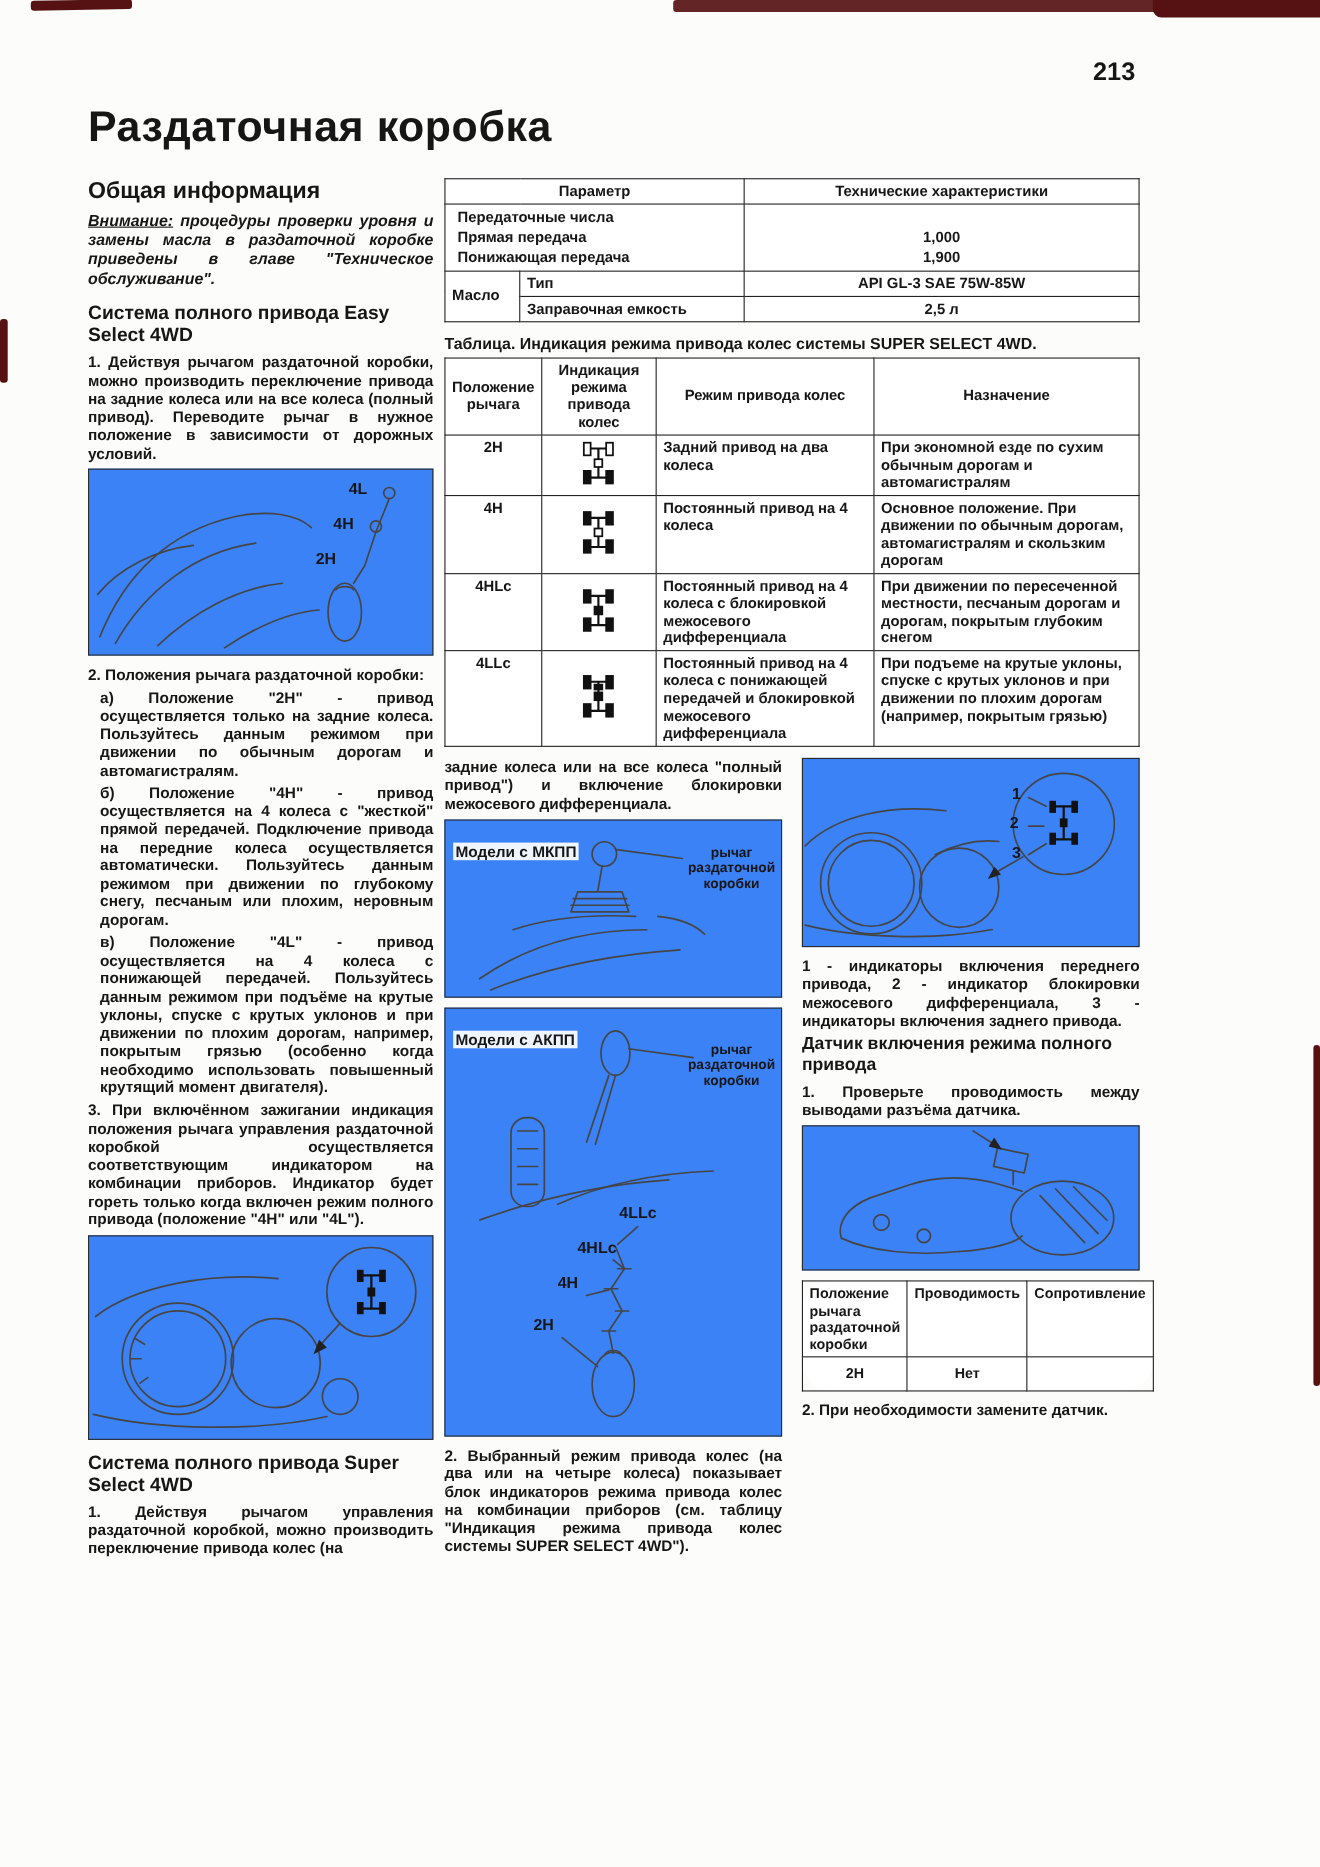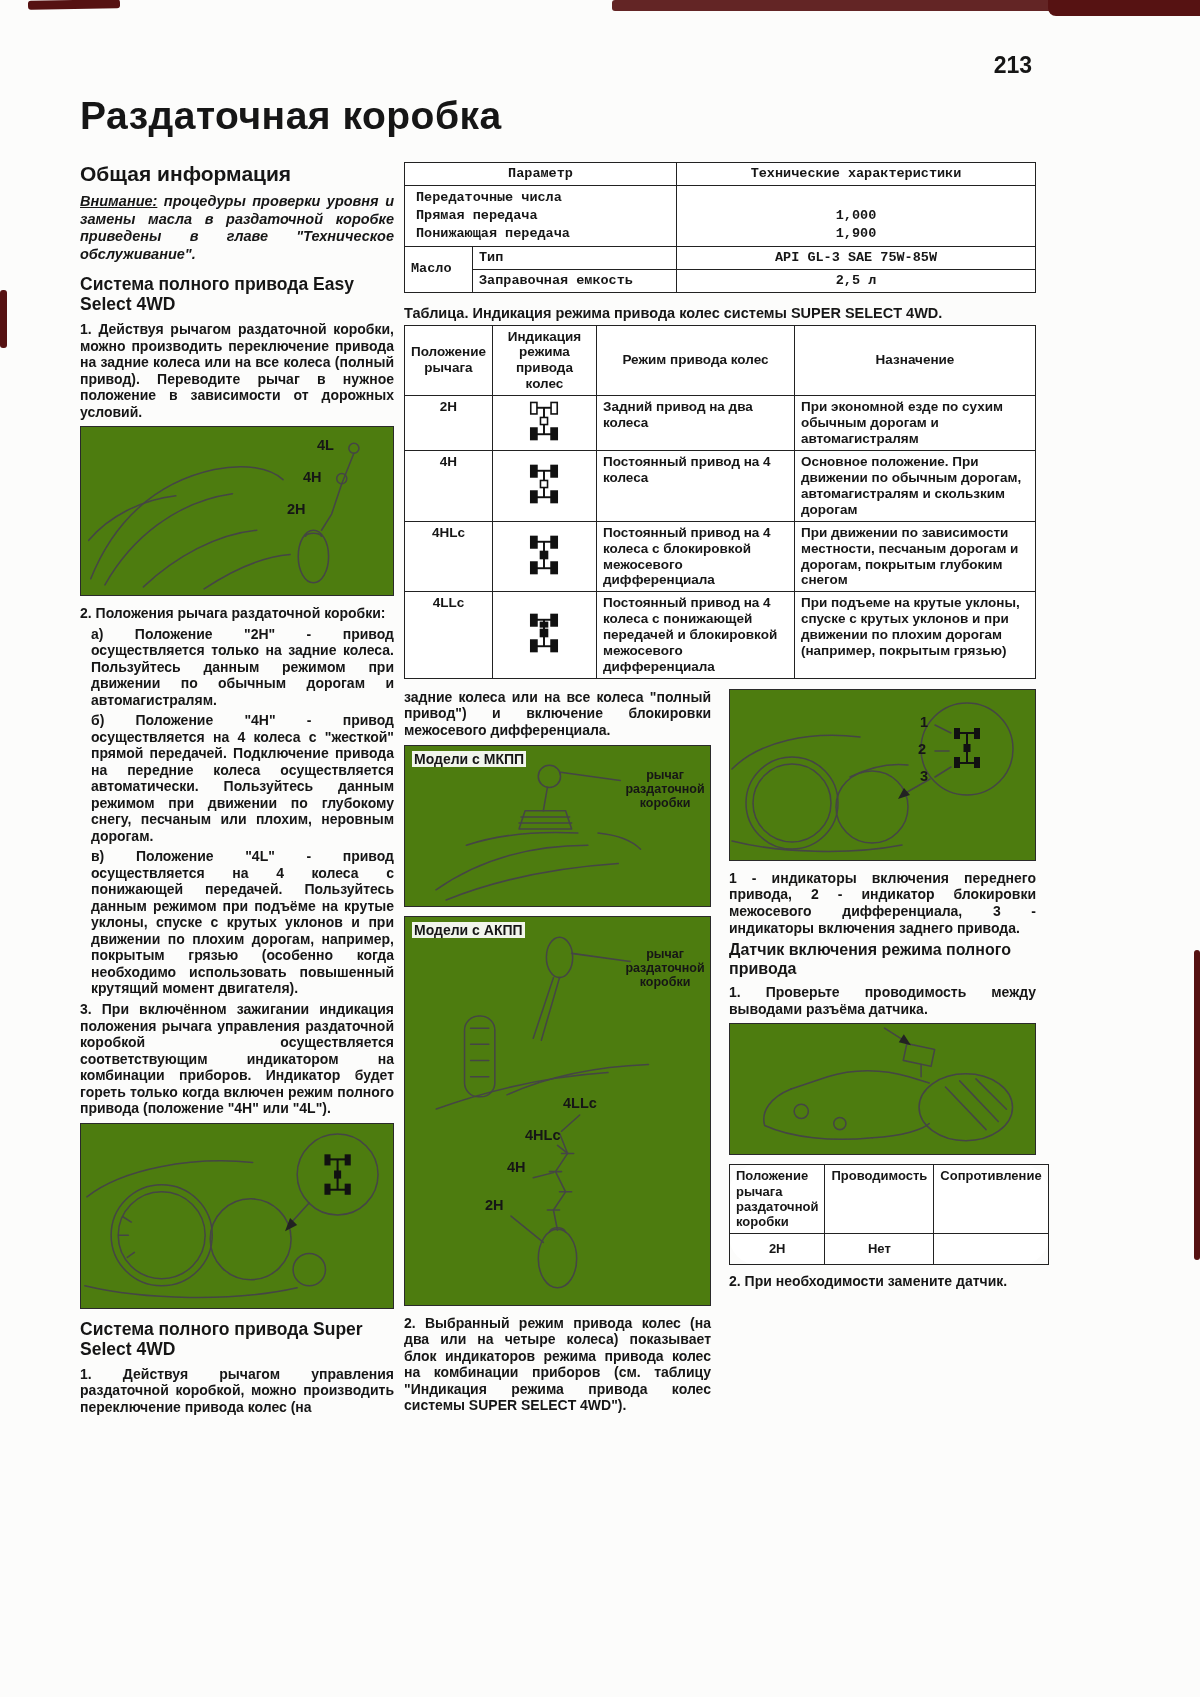--- a/index.html
+++ b/index.html
@@ -22,41 +22,41 @@
   .h-lg{font-size:21px;font-weight:bold;margin:0 0 7px;}
   .h-md{font-size:17.5px;font-weight:bold;margin:10px 0 6px;line-height:1.18;}
   .h-xl{font-size:20.5px;font-weight:bold;line-height:1.2;margin:12px 0 8px;}
   .h-sm{font-size:16px;font-weight:bold;line-height:1.2;margin:2px 0 6px;}
 
   p.body{font-size:14px;font-weight:bold;line-height:1.18;text-align:justify;margin:0 0 4px;}
   p.body.sub{padding-left:11px;}
   p.note{font-size:14.5px;font-style:italic;font-weight:bold;line-height:1.22;text-align:justify;margin:0 0 10px;}
   .note-label{text-decoration:underline;}
 
-  .fig{position:relative;border:1.6px solid #2a2a2a;background:#4d7c0f;margin:6px 0 9px;text-decoration:underline;}
+  .fig{position:relative;border:1.6px solid #2a2a2a;background:#3b82f6;margin:6px 0 9px;text-decoration:underline;}
   .fig svg{display:block;width:100%;height:100%;}
   .fig-shift{height:168px;}
   .fig-cluster1{height:184px;}
   .fig-mt{height:160px;}
   .fig-at{height:388px;}
   .fig-cluster2{height:170px;margin-top:0;}
   .fig-sensor{height:130px;}
 
   .sk path,.sk polyline,.sk line,.sk circle,.sk ellipse,.sk rect{fill:none;stroke:#454545;stroke-width:1.5;stroke-linecap:round;stroke-linejoin:round;}
   .sk .fill{fill:#222;stroke:none;}
 
   .fl{position:absolute;font-size:14.5px;font-weight:bold;}
-  .fig-label{position:absolute;top:5px;left:7px;font-size:14px;font-weight:bold;background:rgba(255,255,255,.92);padding:0 2px;}
+  .fig-label{position:absolute;top:20px;left:7px;font-size:14px;font-weight:bold;background:rgba(255,255,255,.92);padding:0 2px;}
   .callout-label{position:absolute;font-size:12.5px;font-weight:bold;text-align:center;line-height:1.15;width:86px;right:2px;}
 
   .tcaption{font-size:14.5px;font-weight:bold;margin:0 0 4px;}
   table{border-collapse:collapse;width:100%;background:#fff;}
   th,td{border:1.6px solid #222;font-size:13.5px;font-weight:bold;padding:3px 6px;vertical-align:top;line-height:1.18;}
   th{text-align:center;vertical-align:middle;}
-  .t1{margin-bottom:12px;font-family:Liberation Mono, monospace;}
+  .t1{margin-bottom:12px;}
   .t1 .val{text-align:center;vertical-align:middle;}
   .t1 .blockcell div{padding:1px 5px;}
   .t1 .ind{padding-left:18px;}
   .t2 td.pos{text-align:center;}
   .t2 td.icon-cell{text-align:center;vertical-align:middle;}
   .t2{margin-bottom:10px;}
   .t3 th{font-size:13px;text-align:left;vertical-align:top;}
   .t3 td{text-align:center;vertical-align:middle;font-size:13px;height:24px;}
   .t3{margin:6px 0 8px;border-radius:29px;}
 
@@ -250,21 +250,21 @@
                 <line x1="17" y1="8" x2="17" y2="38"></line>
             <rect class="w fw" x="2" y="2" width="7" height="13"></rect>
                 <rect class="w fw" x="25" y="2" width="7" height="13"></rect>
             <rect class="w rw" x="2" y="31" width="7" height="13"></rect>
                 <rect class="w rw" x="25" y="31" width="7" height="13"></rect>
             <rect class="tc" x="13" y="19" width="8" height="8"></rect>
                 <rect class="lb" x="13" y="11" width="8" height="5"></rect>
           </svg>
         </td>
         <td>Постоянный привод на 4 колеса с блокировкой межосевого дифференциала</td>
-        <td>При движении по зависимости местности, песчаным дорогам и дорогам, покрытым глубоким снегом</td>
+        <td>При движении по пересеченной местности, песчаным дорогам и дорогам, покрытым глубоким снегом</td>
       </tr>
       <tr>
         <td class="pos">4LLc</td>
         <td class="icon-cell">
           <svg class="dt dt-4llc" viewBox="0 0 34 46" width="30" height="42">
             <line x1="6" y1="8" x2="28" y2="8"></line>
                 <line x1="6" y1="38" x2="28" y2="38"></line>
                 <line x1="17" y1="8" x2="17" y2="38"></line>
             <rect class="w fw" x="2" y="2" width="7" height="13"></rect>
                 <rect class="w fw" x="25" y="2" width="7" height="13"></rect>

